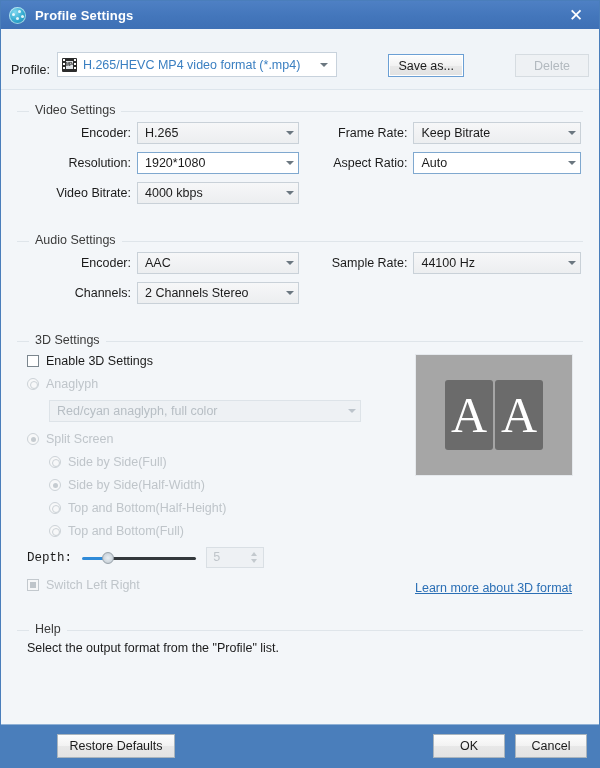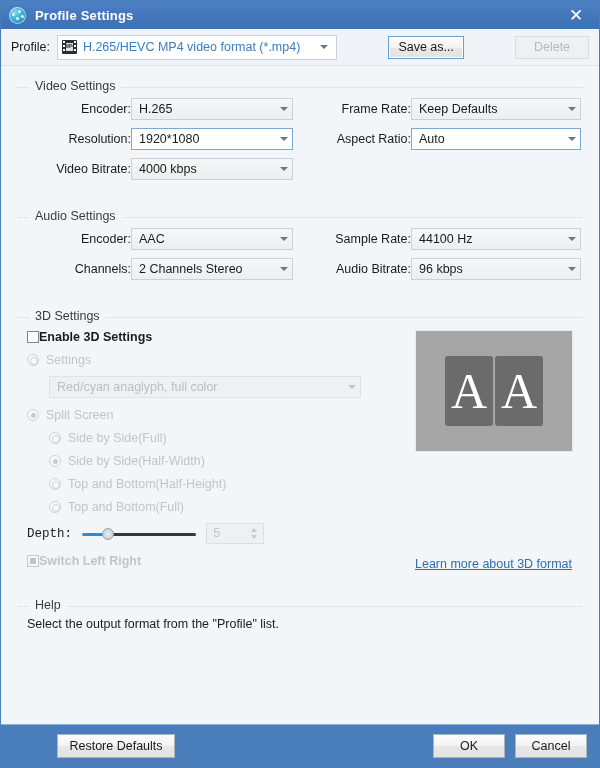--- a/index.html
+++ b/index.html
@@ -73,22 +73,22 @@
     cursor: pointer;
   }
 
   
   .profilebar {
     height: 36px;
     min-height: 36px;
     background: #f0f4f8;
     border-bottom: 1px solid #dde5ec;
     display: flex;
-    align-items: center;
-    padding: 0 10px;
+    align-items: flex-end;
+    padding: 12px 10px;
     gap: 7px;
   }
   .profile-label { font-size: 12.5px; color: #1b1b1b; }
   .profile-combo {
     flex: 1 1 auto;
     height: 23px;
     background: #ffffff;
     border: 1px solid #c8d2dc;
     display: flex;
     align-items: center;
@@ -201,20 +201,21 @@
   .group-body { padding: 0 2px 8px 2px; }
 
   .row {
     display: flex;
     align-items: center;
     margin-bottom: 8px;
   }
   .cell {
     display: flex;
     align-items: center;
+    gap: 6px;
   }
   .cell.left  { width: 300px; }
   .cell.right { width: 272px; }
   .flabel {
     font-size: 12.5px;
     color: #1b1b1b;
     text-align: right;
     white-space: nowrap;
   }
   .cell.left  .flabel { width: 112px; }
@@ -254,22 +255,22 @@
   .threed-left { width: 390px; }
   .threed-right {
     flex: 1 1 auto;
     padding-left: 6px;
     display: flex;
     flex-direction: column;
   }
   .chk-row {
     display: flex;
     align-items: center;
+    gap: 7px;
     margin: 2px 0 9px 8px;
-    font-weight: bold;
   }
   .checkbox {
     width: 12px; height: 12px;
     background: #ffffff;
     border: 1px solid #7b868e;
     box-sizing: border-box;
     cursor: pointer;
     flex: 0 0 auto;
   }
   .checkbox.disabled-checked {
@@ -486,21 +487,21 @@
           <div class="cell left">
             <span class="flabel">Encoder:</span>
             <div class="combo grey w160">
               <span class="v">H.265</span>
               <span class="arrow-dn"></span>
             </div>
           </div>
           <div class="cell right">
             <span class="flabel">Frame Rate:</span>
             <div class="combo grey w168">
-              <span class="v">Keep Defaults</span>
+              <span class="v">Keep Bitrate</span>
               <span class="arrow-dn"></span>
             </div>
           </div>
         </div>
         <div class="row">
           <div class="cell left">
             <span class="flabel">Resolution:</span>
             <div class="combo white w160">
               <span class="v">1920*1080</span>
               <span class="arrow-dn"></span>
@@ -547,45 +548,38 @@
           </div>
         </div>
         <div class="row">
           <div class="cell left">
             <span class="flabel">Channels:</span>
             <div class="combo grey w160">
               <span class="v">2 Channels Stereo</span>
               <span class="arrow-dn"></span>
             </div>
           </div>
-          <div class="cell right">
-            <span class="flabel">Audio Bitrate:</span>
-            <div class="combo grey w168">
-              <span class="v">96 kbps</span>
-              <span class="arrow-dn"></span>
-            </div>
-          </div>
         </div>
       </div>
     </div>
 
     <div class="group">
       <span class="group-title">3D Settings</span>
       <div class="group-line"></div>
       <div class="group-body threed-wrap">
 
         <div class="threed-left">
           <div class="chk-row">
             <span class="checkbox"></span>
             <span class="chk-label">Enable 3D Settings</span>
           </div>
 
           <div class="radio-row lvl1">
             <span class="radio ring"></span>
-            <span class="radio-label">Settings</span>
+            <span class="radio-label">Anaglyph</span>
           </div>
 
           <div class="combo disabled anaglyph-combo">
             <span class="v">Red/cyan anaglyph, full color</span>
             <span class="arrow-dn dim"></span>
           </div>
 
           <div class="radio-row lvl1">
             <span class="radio checked"></span>
             <span class="radio-label">Split Screen</span>

